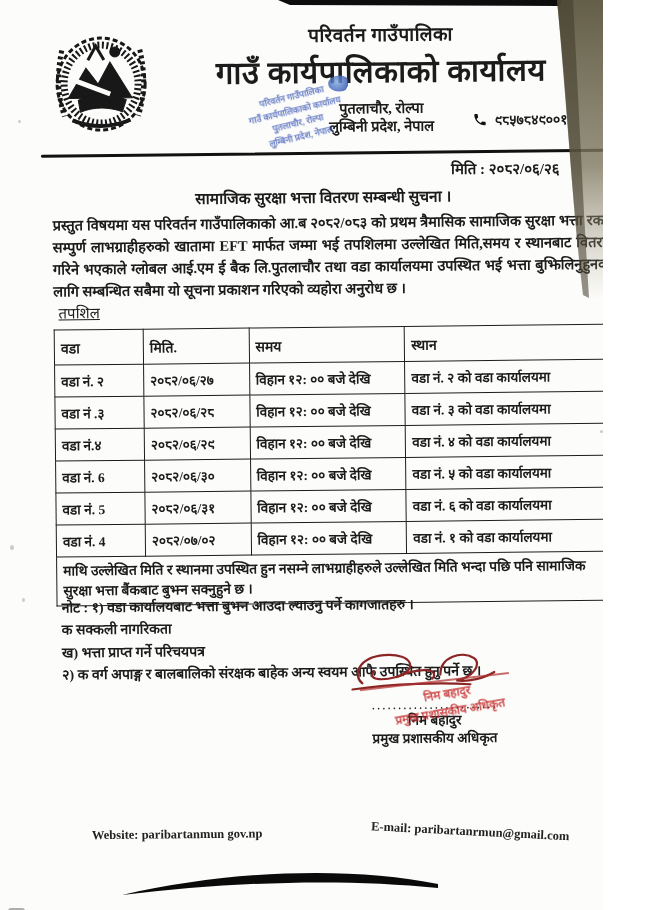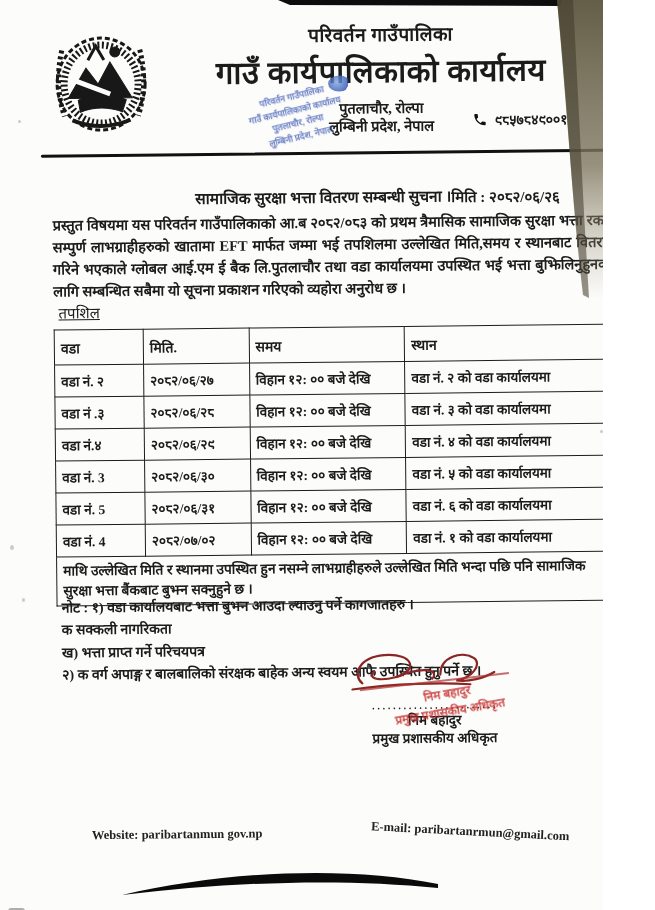--- a/index.html
+++ b/index.html
@@ -26,21 +26,21 @@
     color:#3a57b5;opacity:.75;font-size:9px;font-weight:bold;
     line-height:1.5;text-align:center;filter:blur(.3px);
   }
   .blue-dot{position:absolute;left:182px;top:-24px;width:22px;height:16px;border-radius:50%;
     background:radial-gradient(circle at 40% 40%, #7fa7e0 0%, #2b4fae 70%, rgba(43,79,174,0) 72%);opacity:.8;}
   .refs{position:absolute;left:46px;top:106px;font-size:11.5px;line-height:1.7;font-weight:bold;color:#333;}
   .phone{position:absolute;right:32px;top:112px;font-size:14px;font-weight:bold;display:flex;align-items:center;gap:7px;}
   .head-rule{position:absolute;left:44px;top:152px;width:570px;height:3px;background:#111;border-radius:2px;}
 
   
-  .date-line{position:absolute;right:40px;top:160px;font-size:15px;font-weight:bold;transform:rotate(.6deg);margin-top:28px;}
+  .date-line{position:absolute;right:40px;top:160px;font-size:15px;font-weight:bold;transform:rotate(.6deg);}
   .subject{position:absolute;left:198px;top:186px;font-size:15.5px;font-weight:bold;}
 
   
   .body-par{
     position:absolute;left:55px;top:212px;width:560px;
     font-size:14.5px;line-height:1.52;text-align:justify;font-weight:bold;
   }
   .details-label{position:absolute;left:60px;top:300px;font-size:15px;font-weight:normal;
     text-decoration:underline;}
 
@@ -176,21 +176,21 @@
         <td>विहान १२: ०० बजे देखि</td>
         <td>वडा नं. ३ को वडा कार्यालयमा</td>
       </tr>
       <tr>
         <td>वडा नं.४</td>
         <td>२०८२/०६/२९</td>
         <td>विहान १२: ०० बजे देखि</td>
         <td>वडा नं. ४ को वडा कार्यालयमा</td>
       </tr>
       <tr>
-        <td>वडा नं. 3</td>
+        <td>वडा नं. 6</td>
         <td>२०८२/०६/३०</td>
         <td>विहान १२: ०० बजे देखि</td>
         <td>वडा नं. ५ को वडा कार्यालयमा</td>
       </tr>
       <tr>
         <td>वडा नं. 5</td>
         <td>२०८२/०६/३१</td>
         <td>विहान १२: ०० बजे देखि</td>
         <td>वडा नं. ६ को वडा कार्यालयमा</td>
       </tr>

